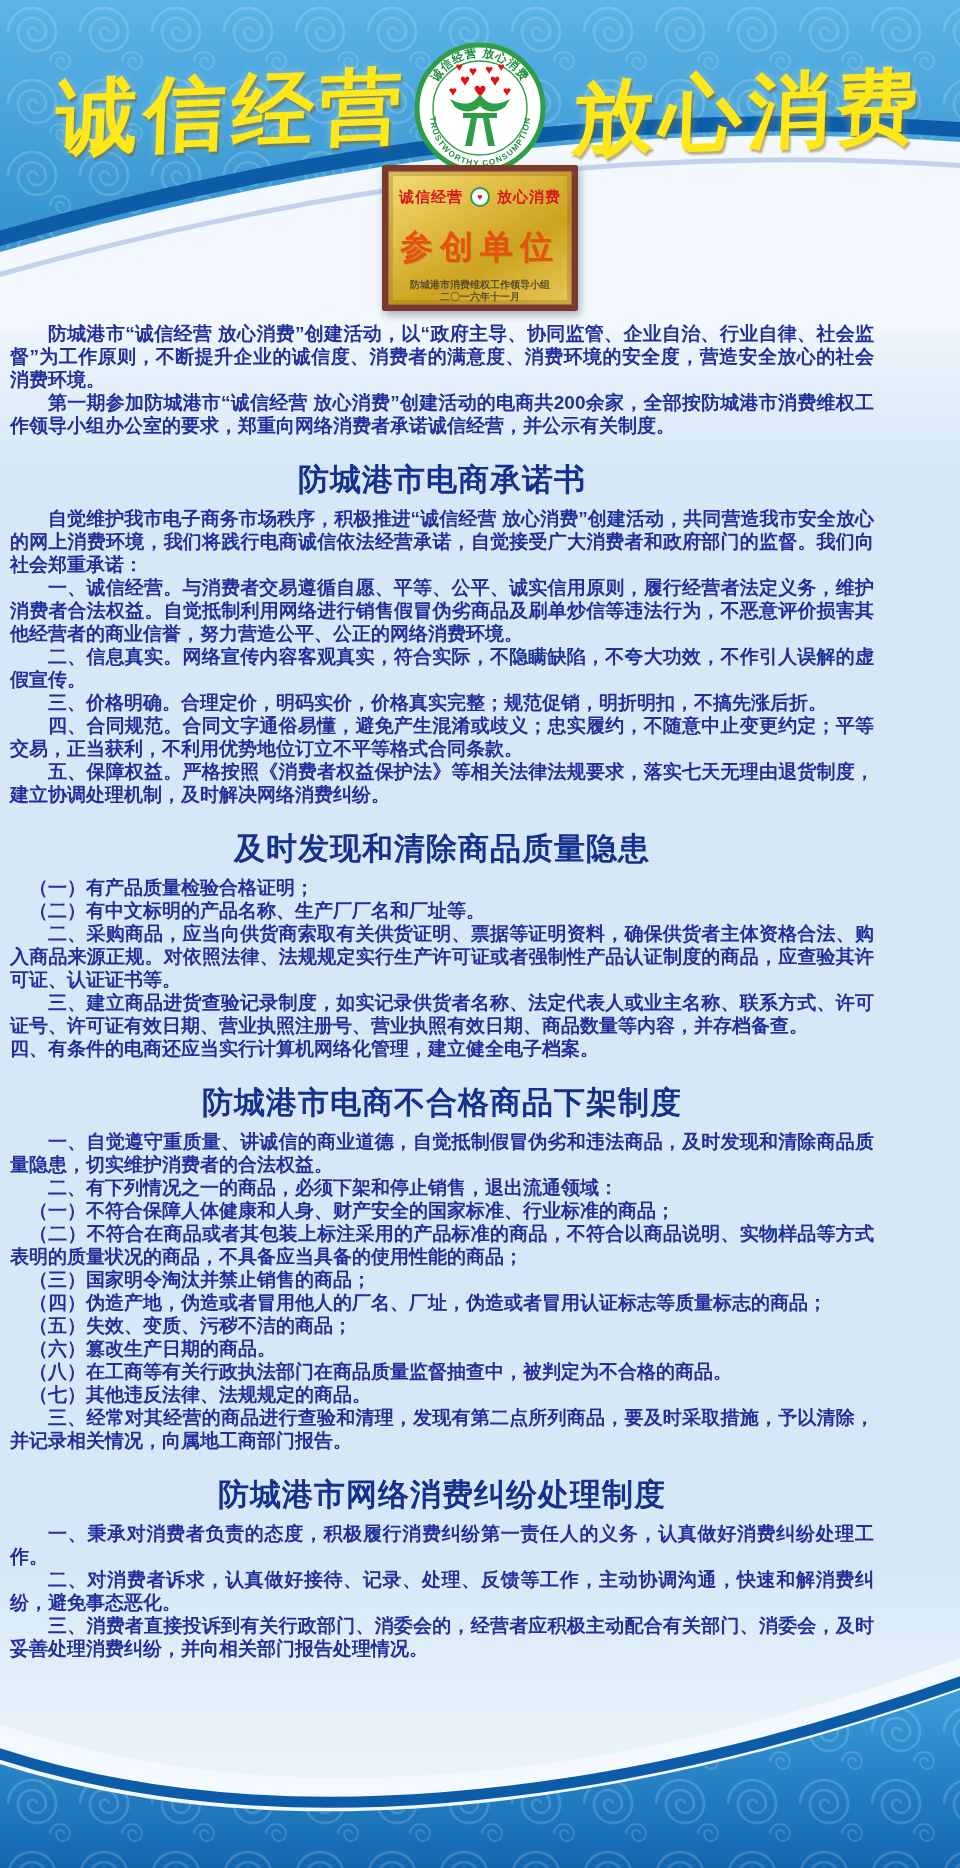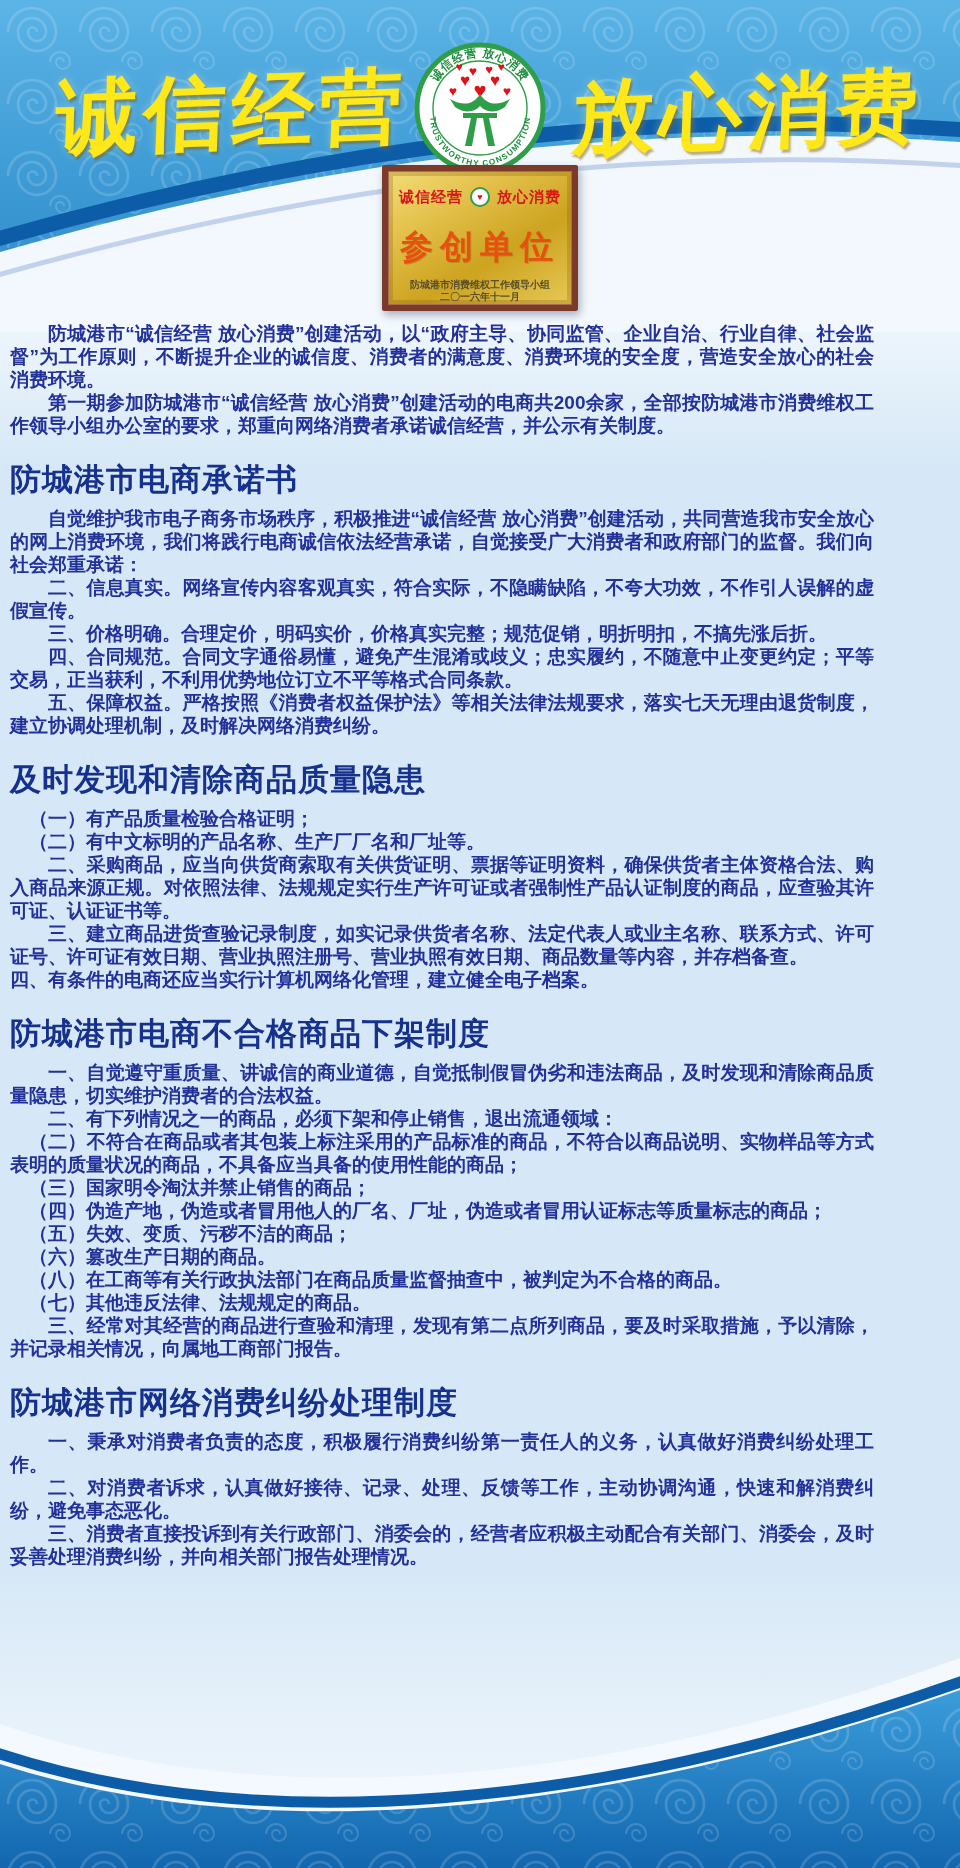--- a/index.html
+++ b/index.html
@@ -32,21 +32,21 @@
     display:flex;align-items:center;justify-content:center;font-size:9px;color:#d71718;box-sizing:border-box;}
   .plaque-main{margin-top:18px;font-size:33px;font-weight:bold;color:#e8500f;letter-spacing:7px;
     text-shadow:1px 1px 0 rgba(120,60,0,.25);}
   .plaque-small{margin-top:9px;font-size:10px;line-height:12px;color:#584f2b;font-weight:bold;}
   .content{position:absolute;top:322px;left:0;width:884px;padding:0 10px;box-sizing:border-box;
     color:#22309a;font-size:19px;line-height:23px;font-weight:bold;text-align:justify;}
   .content p{margin:0;}
   .ind2{text-indent:2em;}
   .ind1{text-indent:1em;}
   .ind0{text-indent:0;}
-  .sec-title{margin:26px 0 10px;font-size:31px;line-height:34px;
+  .sec-title{margin:26px 0 10px;text-align:center;font-size:31px;line-height:34px;
     color:#16308d;font-weight:bold;letter-spacing:1px;}
 </style>
 </head>
 <body>
 
 <div class="poster">
 
   <svg class="hdr-svg" width="960" height="332" viewBox="0 0 960 332">
     <defs>
       <linearGradient id="hgrad" x1="0" y1="0" x2="0" y2="1">
@@ -125,33 +125,35 @@
       <div>防城港市消费维权工作领导小组</div>
       <div>二〇一六年十一月</div>
     </div>
   </div>
 
   <div class="content">
       <p class="ind2">防城港市“诚信经营  放心消费”创建活动，以“政府主导、协同监管、企业自治、行业自律、社会监督”为工作原则，不断提升企业的诚信度、消费者的满意度、消费环境的安全度，营造安全放心的社会消费环境。</p>
       <p class="ind2">第一期参加防城港市“诚信经营  放心消费”创建活动的电商共200余家，全部按防城港市消费维权工作领导小组办公室的要求，郑重向网络消费者承诺诚信经营，并公示有关制度。</p>
       <h2 class="sec-title">防城港市电商承诺书</h2>
       <p class="ind2">自觉维护我市电子商务市场秩序，积极推进“诚信经营  放心消费”创建活动，共同营造我市安全放心的网上消费环境，我们将践行电商诚信依法经营承诺，自觉接受广大消费者和政府部门的监督。我们向社会郑重承诺：</p>
+      <p class="ind2">一、诚信经营。与消费者交易遵循自愿、平等、公平、诚实信用原则，履行经营者法定义务，维护消费者合法权益。自觉抵制利用网络进行销售假冒伪劣商品及刷单炒信等违法行为，不恶意评价损害其他经营者的商业信誉，努力营造公平、公正的网络消费环境。</p>
       <p class="ind2">二、信息真实。网络宣传内容客观真实，符合实际，不隐瞒缺陷，不夸大功效，不作引人误解的虚假宣传。</p>
       <p class="ind2">三、价格明确。合理定价，明码实价，价格真实完整；规范促销，明折明扣，不搞先涨后折。</p>
       <p class="ind2">四、合同规范。合同文字通俗易懂，避免产生混淆或歧义；忠实履约，不随意中止变更约定；平等交易，正当获利，不利用优势地位订立不平等格式合同条款。</p>
       <p class="ind2">五、保障权益。严格按照《消费者权益保护法》等相关法律法规要求，落实七天无理由退货制度，建立协调处理机制，及时解决网络消费纠纷。</p>
       <h2 class="sec-title">及时发现和清除商品质量隐患</h2>
       <p class="ind1">（一）有产品质量检验合格证明；</p>
       <p class="ind1">（二）有中文标明的产品名称、生产厂厂名和厂址等。</p>
       <p class="ind2">二、采购商品，应当向供货商索取有关供货证明、票据等证明资料，确保供货者主体资格合法、购入商品来源正规。对依照法律、法规规定实行生产许可证或者强制性产品认证制度的商品，应查验其许可证、认证证书等。</p>
       <p class="ind2">三、建立商品进货查验记录制度，如实记录供货者名称、法定代表人或业主名称、联系方式、许可证号、许可证有效日期、营业执照注册号、营业执照有效日期、商品数量等内容，并存档备查。</p>
       <p class="ind0">四、有条件的电商还应当实行计算机网络化管理，建立健全电子档案。</p>
       <h2 class="sec-title">防城港市电商不合格商品下架制度</h2>
       <p class="ind2">一、自觉遵守重质量、讲诚信的商业道德，自觉抵制假冒伪劣和违法商品，及时发现和清除商品质量隐患，切实维护消费者的合法权益。</p>
       <p class="ind2">二、有下列情况之一的商品，必须下架和停止销售，退出流通领域：</p>
+      <p class="ind1">（一）不符合保障人体健康和人身、财产安全的国家标准、行业标准的商品；</p>
       <p class="ind1">（二）不符合在商品或者其包装上标注采用的产品标准的商品，不符合以商品说明、实物样品等方式表明的质量状况的商品，不具备应当具备的使用性能的商品；</p>
       <p class="ind1">（三）国家明令淘汰并禁止销售的商品；</p>
       <p class="ind1">（四）伪造产地，伪造或者冒用他人的厂名、厂址，伪造或者冒用认证标志等质量标志的商品；</p>
       <p class="ind1">（五）失效、变质、污秽不洁的商品；</p>
       <p class="ind1">（六）篡改生产日期的商品。</p>
       <p class="ind1">（八）在工商等有关行政执法部门在商品质量监督抽查中，被判定为不合格的商品。</p>
       <p class="ind1">（七）其他违反法律、法规规定的商品。</p>
       <p class="ind2">三、经常对其经营的商品进行查验和清理，发现有第二点所列商品，要及时采取措施，予以清除，并记录相关情况，向属地工商部门报告。</p>
       <h2 class="sec-title">防城港市网络消费纠纷处理制度</h2>
       <p class="ind2">一、秉承对消费者负责的态度，积极履行消费纠纷第一责任人的义务，认真做好消费纠纷处理工作。</p>

